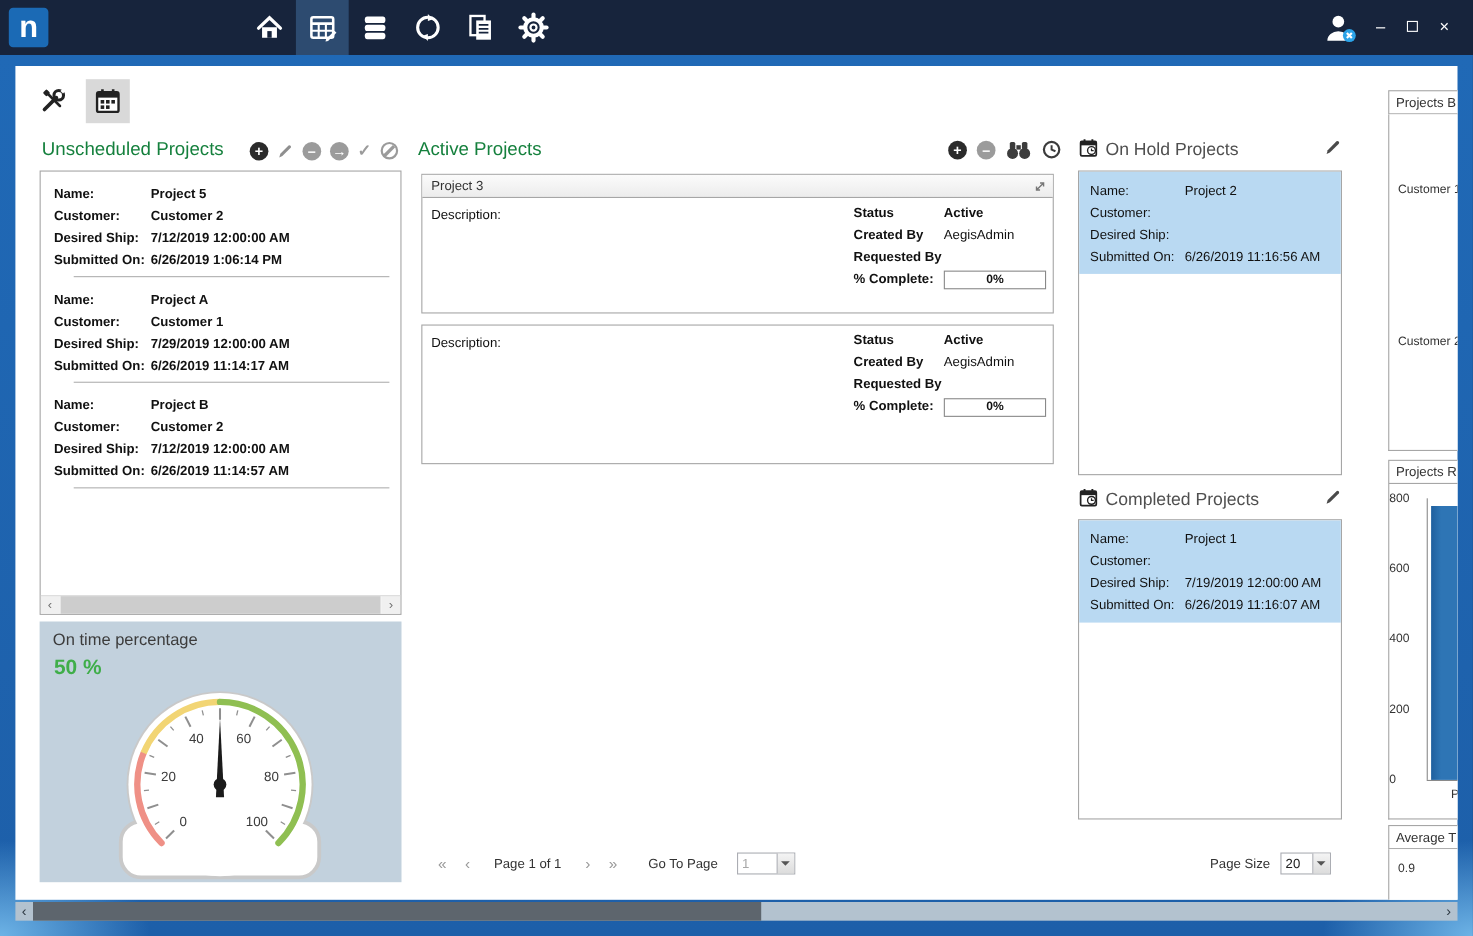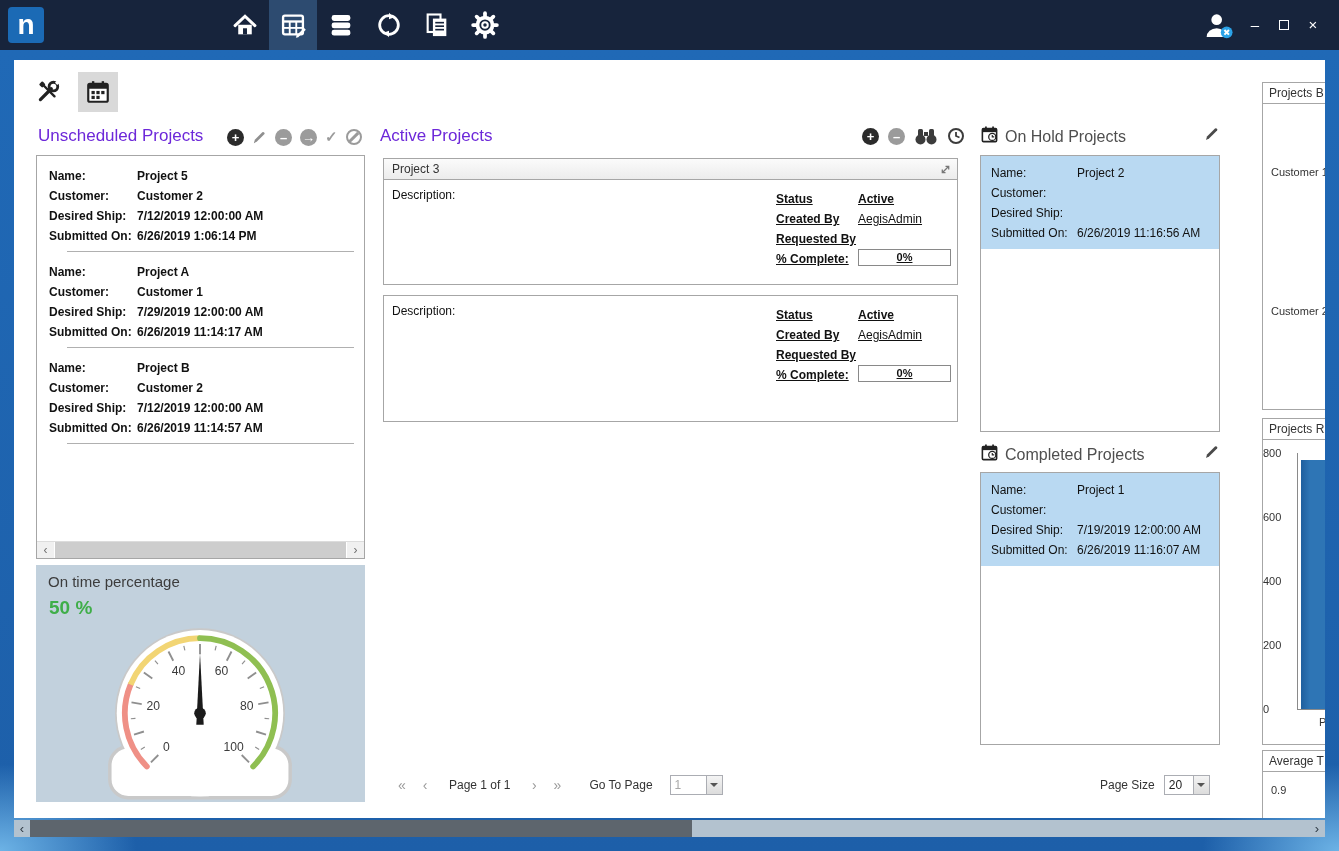--- a/index.html
+++ b/index.html
@@ -29,21 +29,21 @@
              linear-gradient(#2069b6, #1d5fa9); }
   .content { position:absolute; left:14px; top:60px; width:1311px; height:758px; background:#fff;
              overflow:hidden; font-size:12px; color:#111; }
   .abs { position:absolute; }
 
   
   .tab { width:40px; height:40px; display:flex; align-items:center; justify-content:center; cursor:pointer; background:#fff; }
   .tab.selected { background:#d9d9d9; }
 
   
-  .panel-title { font-size:17px; color:#6d28d9; white-space:nowrap; }
+  .panel-title { font-size:17px; color:#15803d; white-space:nowrap; }
   .panel-title-sm { font-size:16px; color:#4f4f4f; white-space:nowrap; }
   .tbar { display:flex; align-items:center; gap:8px; }
   .cicon { width:17px; height:17px; border-radius:50%; display:flex; align-items:center; justify-content:center;
            font-size:13px; line-height:1; color:#fff; font-weight:bold; cursor:pointer; }
   .cicon.dark { background:#2b2b2b; }
   .cicon.gray { background:#9b9b9b; }
   .ckicon { color:#9b9b9b; font-weight:bold; font-size:15px; cursor:pointer; }
   .slashicon { width:16px; height:16px; border:2.5px solid #9b9b9b; border-radius:50%; position:relative; cursor:pointer; }
   .slashicon::after { content:""; position:absolute; left:-1px; top:4.5px; width:13px; height:2.5px; background:#9b9b9b; transform:rotate(-45deg); }
 
@@ -65,21 +65,21 @@
 
   
   .card { position:absolute; width:575px; height:127px; border:1px solid #a6a6a6; background:#fff; }
   .card-h { height:21px; background:linear-gradient(#fbfbfb, #ececec); border-bottom:1px solid #a6a6a6;
             display:flex; align-items:center; padding:0 6px; cursor:pointer; }
   .card-title { font-size:12px; color:#333; padding-left:2px; }
   .expand { margin-left:auto; display:flex; cursor:pointer; }
   .card-b { position:relative; height:104px; }
   .desc { position:absolute; left:8px; top:8px; font-weight:normal; }
   .fields { position:absolute; left:392px; top:6px; right:6px; }
-  .frow { display:flex; align-items:flex-end; height:20px;text-decoration:underline; }
+  .frow { display:flex; align-items:flex-start; height:20px; }
   .flbl { width:82px; flex-shrink:0; font-weight:bold; }
   .fval.bold { font-weight:bold; }
   .pctbox { width:95px; height:17px; border:1px solid #898989; text-align:center; font-weight:bold; font-size:11px; line-height:15px; background:#fff; }
 
   
   .pager { display:flex; align-items:center; gap:9px; height:20px; }
   .pgbtn { color:#9a9a9a; font-size:14px; width:14px; text-align:center; cursor:pointer; line-height:18px; }
   .pgtext { color:#333; padding:0 8px; }
   .combo { display:inline-flex; width:53px; height:20px; border:1px solid #abadb3; background:#fff; align-items:stretch; cursor:pointer; }
   .combo-val { flex:1; font-size:12px; padding:2px 0 0 4px; color:#222; overflow:hidden; }

